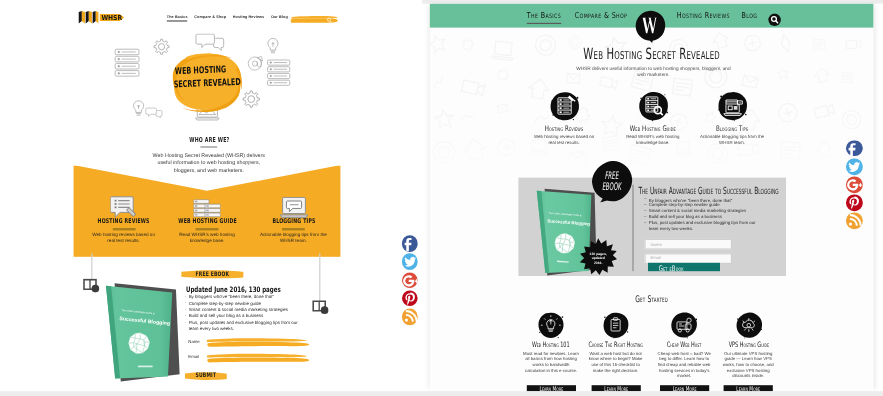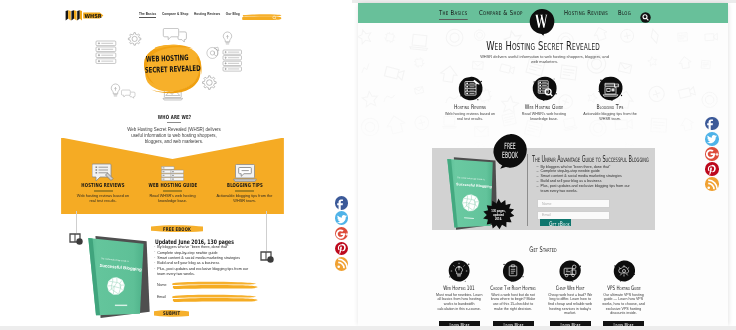--- a/index.html
+++ b/index.html
@@ -68,41 +68,41 @@
    font-variant:small-caps;transform:scaleX(0.8);}
 .rfeat .ds{font-size:3.7px;line-height:4.7px;color:#444;margin-top:1.5px;width:56px;margin-left:auto;margin-right:auto;}
 .ebookbox{position:absolute;left:73.7px;top:145.2px;width:223px;height:82px;background:#d2d2d2;}
 .ebk2-h{position:absolute;left:174.3px;top:150.5px;width:170px;
    font-family:"DejaVu Sans Condensed","DejaVu Sans",sans-serif;font-size:8.2px;color:#1b1b1b;letter-spacing:0px;
    font-variant:small-caps;transform:scaleX(0.67);transform-origin:0 0;white-space:nowrap;}
 .ebk2-ul{position:absolute;left:178.6px;top:161.6px;width:101px;font-size:3.65px;line-height:4.85px;color:#2c2c2c;}
 .ebk2-div{position:absolute;left:169.4px;top:151.4px;width:0.9px;height:71.6px;background:#8d8d8d;}
 .inp{position:absolute;left:179.1px;width:71px;height:7.2px;background:#fafafa;border:0.7px solid #cfcfcf;}
 .inp span{position:absolute;left:4px;top:1.6px;font-size:3.5px;color:#b0b0b0;}
-.getebook{position:absolute;left:182px;top:216px;width:31px;height:7.3px;background:#0f766e;}
+.getebook{position:absolute;left:182px;top:216px;width:44px;height:7.3px;background:#0f766e;padding-left:16px;}
 .getebook span{position:absolute;left:0;top:0.6px;width:38.7px;text-align:center;
    font-family:"DejaVu Sans Condensed","DejaVu Sans",sans-serif;font-size:6.4px;color:#fff;letter-spacing:.2px;
    font-variant:small-caps;transform:scaleX(0.78);}
 .r-gs{position:absolute;left:0;top:241.5px;width:370px;text-align:center;
    font-family:"DejaVu Sans Condensed","DejaVu Sans",sans-serif;font-size:7.6px;color:#1a1a1a;letter-spacing:.2px;
    font-variant:small-caps;transform:scaleX(0.74);transform-origin:50% 0;}
 .gsitem{position:absolute;top:256.6px;width:84px;text-align:center;}
 .gsitem .ttl{font-family:"DejaVu Sans Condensed","DejaVu Sans",sans-serif;font-size:6.2px;color:#191919;margin-top:2px;
    font-variant:small-caps;transform:scaleX(0.74);}
 .gsitem .ds{font-size:3.6px;line-height:4.7px;color:#3b3b3b;margin-top:2px;width:48px;margin-left:auto;margin-right:auto;}
 .lmbtn{position:absolute;top:318px;width:41px;height:6.3px;background:#121212;}
 .lmbtn span{position:absolute;left:0;top:0.5px;width:41px;text-align:center;
    font-family:"DejaVu Sans Condensed","DejaVu Sans",sans-serif;font-size:5.4px;color:#fff;letter-spacing:.1px;
    font-variant:small-caps;transform:scaleX(0.74);}
 .r-srch{position:absolute;left:282px;top:6px;width:11px;height:11px;}
 .navline{position:absolute;left:0;bottom:-3px;width:100%;height:1px;background:#5b5b5b;display:block;}
 .rbadge{height:25px;display:flex;align-items:center;justify-content:center;}
 .gsbadge{height:22px;display:flex;align-items:center;justify-content:center;}
 .rbook{position:absolute;left:85.5px;top:150.5px;width:57px;height:80px;}
-.freeblob{position:absolute;left:133.8px;top:130.3px;width:36px;height:36px;}
+.freeblob{position:absolute;left:133.8px;top:130.3px;width:36px;height:36px;font-style:italic;}
 .starburst{position:absolute;left:125.2px;top:194.5px;width:31px;height:32px;}
 .ebk2-ul>div{position:relative;padding-left:4px;}
 .ebk2-ul>div:before{content:"\2013";position:absolute;left:0;top:-0.2px;}
 .socrail{position:absolute;width:14px;height:78px;}
 .socrail .sdot{position:absolute;left:0;width:13.7px;height:13.7px;border-radius:50%;}
 .doodlebg{position:absolute;left:0;top:0;width:370px;height:323px;
   -webkit-mask-image:linear-gradient(to bottom,#000 0px,#000 85px,rgba(0,0,0,0.45) 120px,rgba(0,0,0,0) 145px);
   mask-image:linear-gradient(to bottom,#000 0px,#000 85px,rgba(0,0,0,0.45) 120px,rgba(0,0,0,0) 145px);}
 </style>
 </head>

